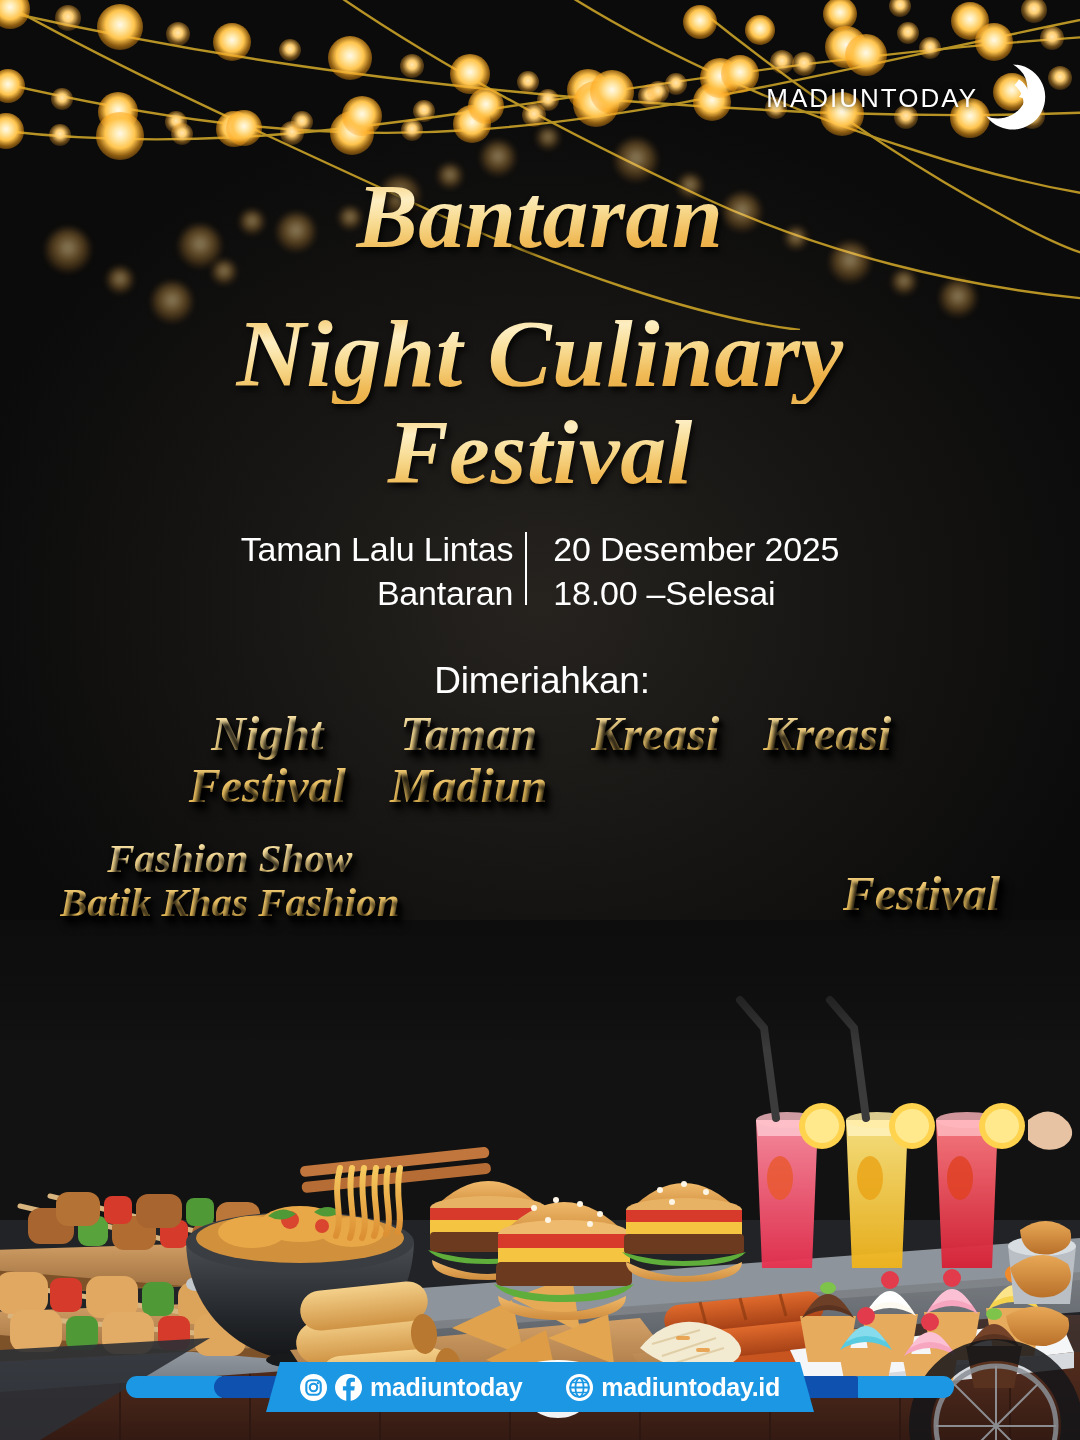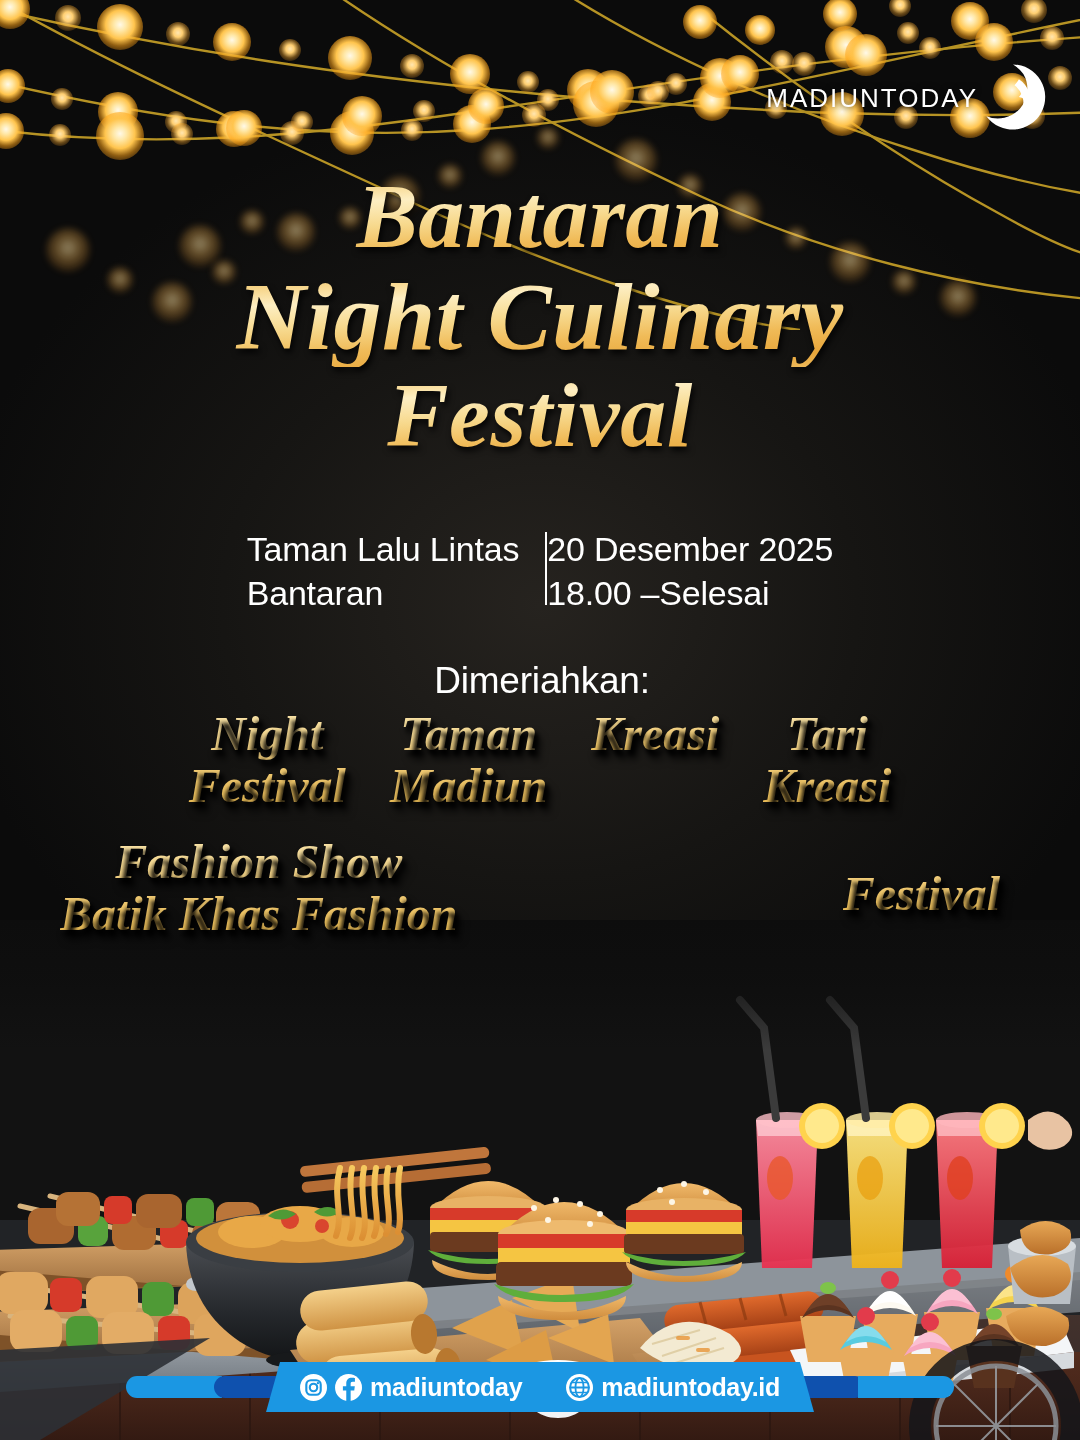--- a/index.html
+++ b/index.html
@@ -66,35 +66,35 @@
     font-style:italic; font-weight:700;
     font-size:92px; line-height:1.06;
     letter-spacing:0.5px;
     background: linear-gradient(177deg,
       #e09a2c 0%, #f2c25e 14%, #fdeec2 34%, #f7d98d 50%,
       #f0bb58 66%, #e8a63a 82%, #f3cd79 100%);
     -webkit-background-clip:text; background-clip:text;
     color:transparent; -webkit-text-fill-color:transparent;
     filter: drop-shadow(2px 4px 3px rgba(0,0,0,0.85));
   }
-  .title-line.l2 { font-size:96px; }
+  .title-line.l2 { font-size:96px;margin-top:37px; }
 
   
   .info {
     position:absolute; left:0; right:0; top:528px;
     display:flex; justify-content:center; align-items:stretch;
     z-index:5;
   }
   .info-col {
     font-size:34px; line-height:1.28; color:#ffffff;
     font-family:"Liberation Sans", sans-serif; font-weight:400;
     letter-spacing:-0.2px;
   }
-  .info-col.left  { padding-right:26px; }
-  .info-col.right { text-align:left;  }
+  .info-col.left  { text-align:right; padding-right:12px; }
+  .info-col.right { text-align:left;  padding-left:26px; }
   .info-divider { width:2px; background:#ffffff; align-self:stretch; margin:4px 0 10px; }
 
   
   .dimer {
     position:absolute; left:4px; right:0; top:660px;
     text-align:center; z-index:5;
     color:#ffffff; font-size:37px; font-weight:400;
     font-family:"Liberation Sans", sans-serif;
     letter-spacing:-0.2px;
   }
@@ -119,21 +119,21 @@
   .act {
     flex:0 0 auto; text-align:center; font-size:48px;
     padding:0 22px; min-width:160px;
   }
 
   .acts-row2 {
     position:absolute; left:60px; right:60px; top:836px;
     display:flex; justify-content:space-between; align-items:flex-start;
     z-index:5;
   }
-  .act-wide { text-align:center; font-size:48px; }
+  .act-wide { text-align:center; font-size:41px; }
   .act-kara { text-align:center; font-size:48px; padding-top:32px; padding-right:20px; }
 
   
   .photo { position:absolute; left:0; bottom:0; width:1080px; height:520px; overflow:hidden; z-index:2; }
   .photo-fade {
     position:absolute; left:0; top:0; width:1080px; height:130px;
     background:linear-gradient(180deg,#0d0d0d 0%, rgba(13,13,13,0.72) 45%, rgba(13,13,13,0) 100%);
     z-index:9;
   }
   .photo svg { display:block; }
@@ -307,21 +307,20 @@
       <div>Festival</div>
     </div>
     <div class="act gold-item">
       <div>Taman</div>
       <div>Madiun</div>
     </div>
     <div class="act gold-item">
       <div>Kreasi</div>
     </div>
     <div class="act gold-item">
-      <div>Tari</div>
       <div>Kreasi</div>
     </div>
   </div>
 
   <div class="acts-row2">
     <div class="act-wide gold-item">
       <div>Fashion Show</div>
       <div>Batik Khas Fashion</div>
     </div>
     <div class="act-kara gold-item">Festival</div>

